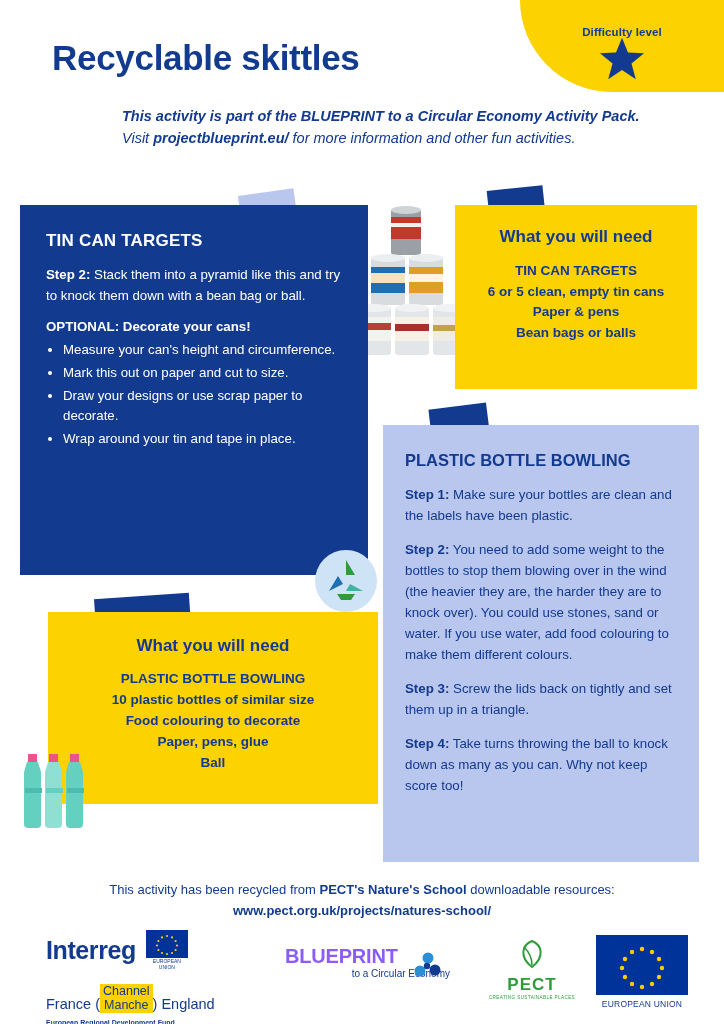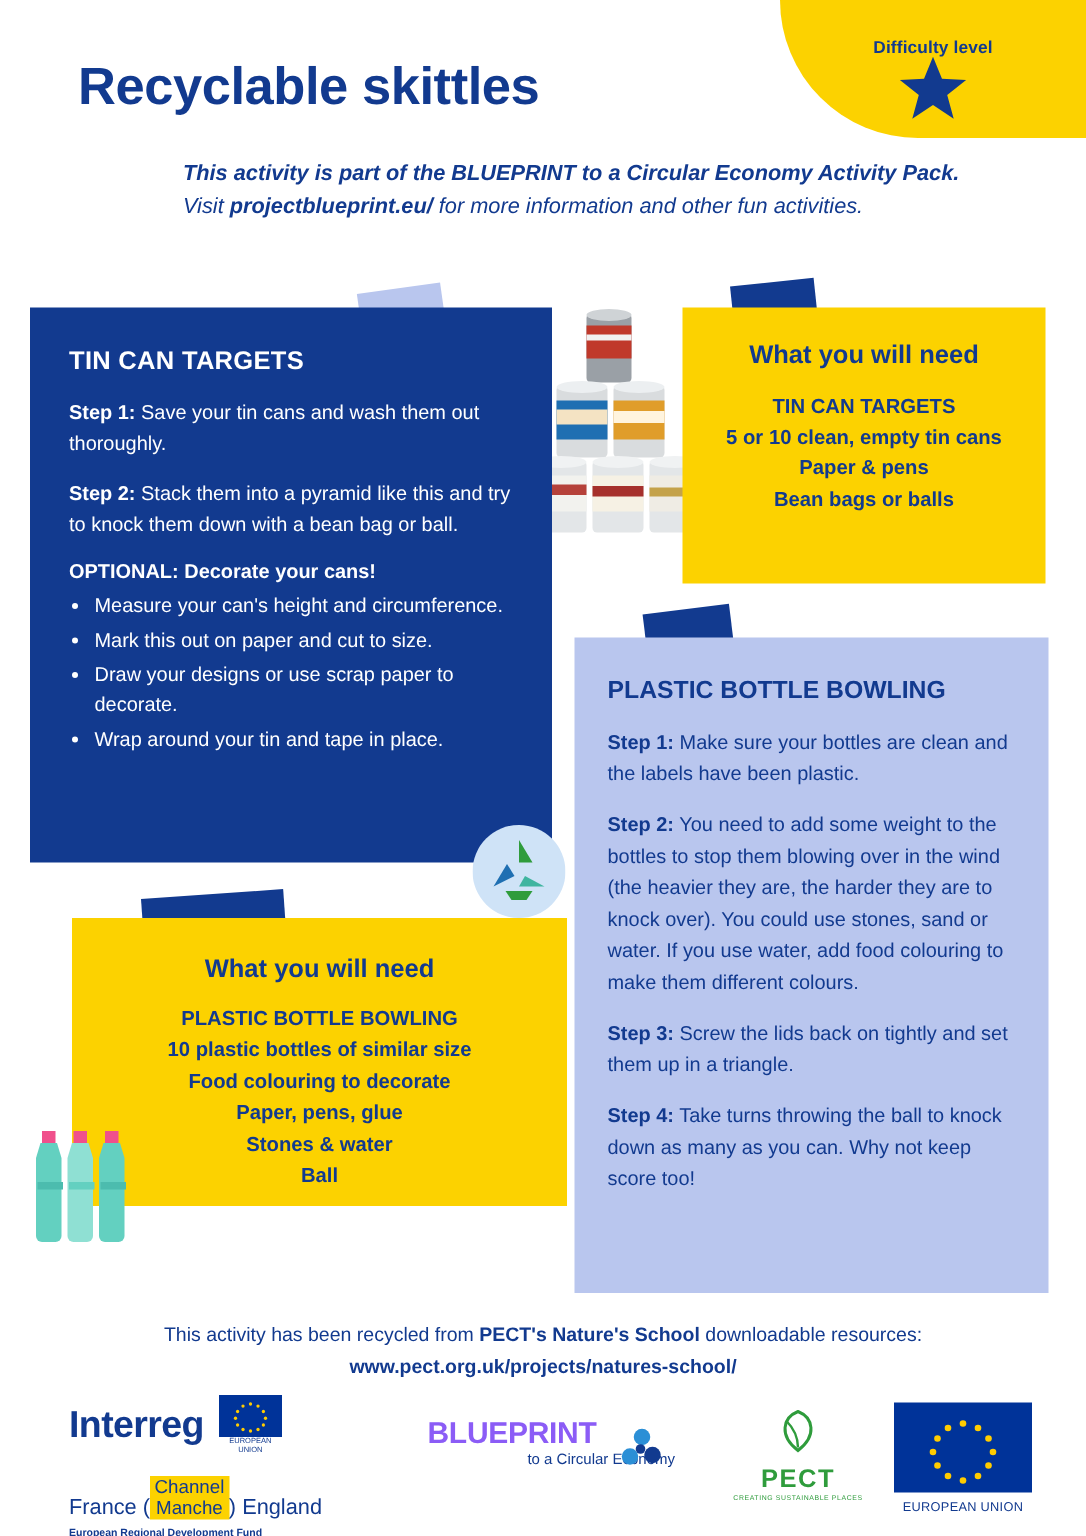--- a/index.html
+++ b/index.html
@@ -188,35 +188,34 @@
     <ellipse cx="95" cy="105" rx="17" ry="4" fill="#f0f2f3"></ellipse>
   </svg>
 
   <svg class="arrow" viewBox="0 0 56 44">
     <path d="M2 34 C14 6, 36 4, 48 14" stroke="#ffffff" stroke-width="3.2" fill="none" stroke-linecap="round"></path>
     <polygon points="50,18 50,4 37,10" fill="#ffffff"></polygon>
   </svg>
 
   <div class="card card-blue">
     <h2>TIN CAN TARGETS</h2>
-    <p><b>Step 1:</b><span> Save your tin cans and wash them out thoroughly.</span></p>
     <p><b>Step 2:</b><span> Stack them into a pyramid like this and try to knock them down with a bean bag or ball.</span></p>
     <div class="optional">OPTIONAL: Decorate your cans!</div>
     <ul>
       <li>Measure your can's height and circumference.</li>
       <li>Mark this out on paper and cut to size.</li>
       <li>Draw your designs or use scrap paper to decorate.</li>
       <li>Wrap around your tin and tape in place.</li>
     </ul>
   </div>
 
   <div class="card card-yellow-1">
     <h2>What you will need</h2>
     <div class="need-line">TIN CAN TARGETS</div>
-    <div class="need-line">5 or 10 clean, empty tin cans</div>
+    <div class="need-line">6 or 5 clean, empty tin cans</div>
     <div class="need-line">Paper &amp; pens</div>
     <div class="need-line">Bean bags or balls</div>
   </div>
 
   <div class="card card-lilac">
     <h2>PLASTIC BOTTLE BOWLING</h2>
     <p><b>Step 1:</b><span>  Make sure your bottles are clean and the labels have been plastic.</span></p>
     <p><b>Step 2:</b><span> You need to add some weight to the bottles to stop them blowing over in the wind (the heavier they are, the harder they are to knock over). You could use stones, sand or water. If you use water, add food colouring to make them different colours.</span></p>
     <p><b>Step 3:</b><span>  Screw the lids back on tightly and set them up in a triangle.</span></p>
     <p><b>Step 4:</b><span> Take turns throwing the ball to knock down as many as you can. Why not keep score too!</span></p>
@@ -229,21 +228,20 @@
     <path d="M48 41 L31 41 L35 34 Z" fill="#3fb5a0"></path>
     <path d="M22 44 L40 44 L36 50 L26 50 Z" fill="#2f9c3c"></path>
   </svg>
 
   <div class="card card-yellow-2">
     <h2>What you will need</h2>
     <div class="need-line">PLASTIC BOTTLE BOWLING</div>
     <div class="need-line">10 plastic bottles of similar size</div>
     <div class="need-line">Food colouring to decorate</div>
     <div class="need-line">Paper, pens, glue</div>
-    <div class="need-line">Stones &amp; water</div>
     <div class="need-line">Ball</div>
   </div>
 
   <svg class="bottles" viewBox="0 0 80 78">
     <g>
       <rect x="8" y="2" width="9" height="8" fill="#f0508c"></rect>
       <path d="M7 10 h11 l3 10 v52 a4 4 0 0 1 -4 4 h-9 a4 4 0 0 1 -4 -4 v-52 z" fill="#63d0c0"></path>
       <rect x="5" y="36" width="17" height="5" fill="#4cbcae"></rect>
     </g>
     <g>

